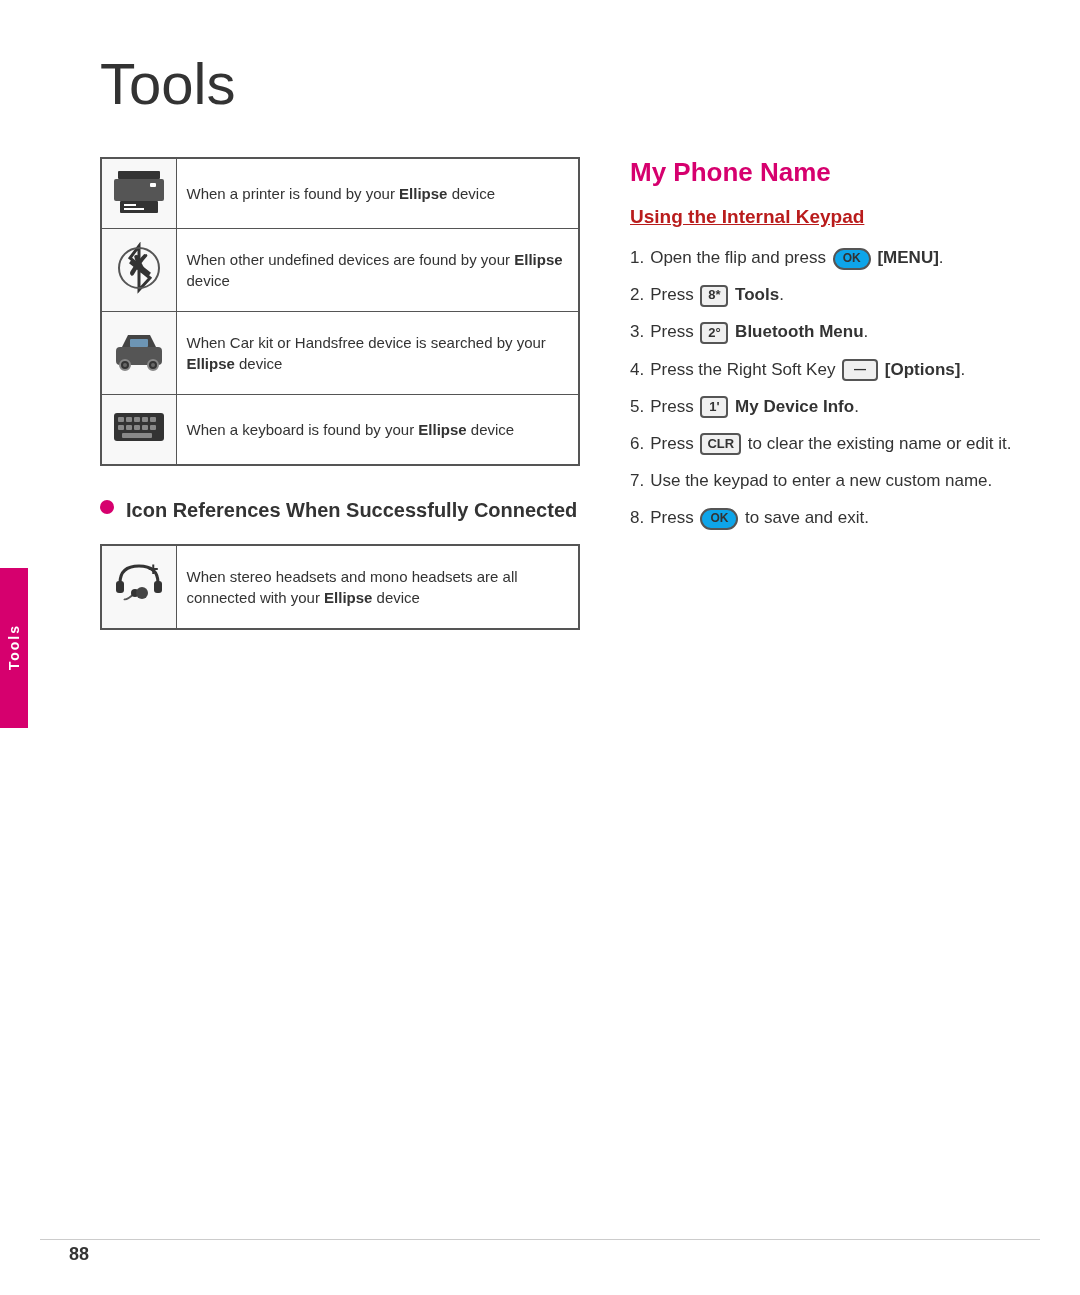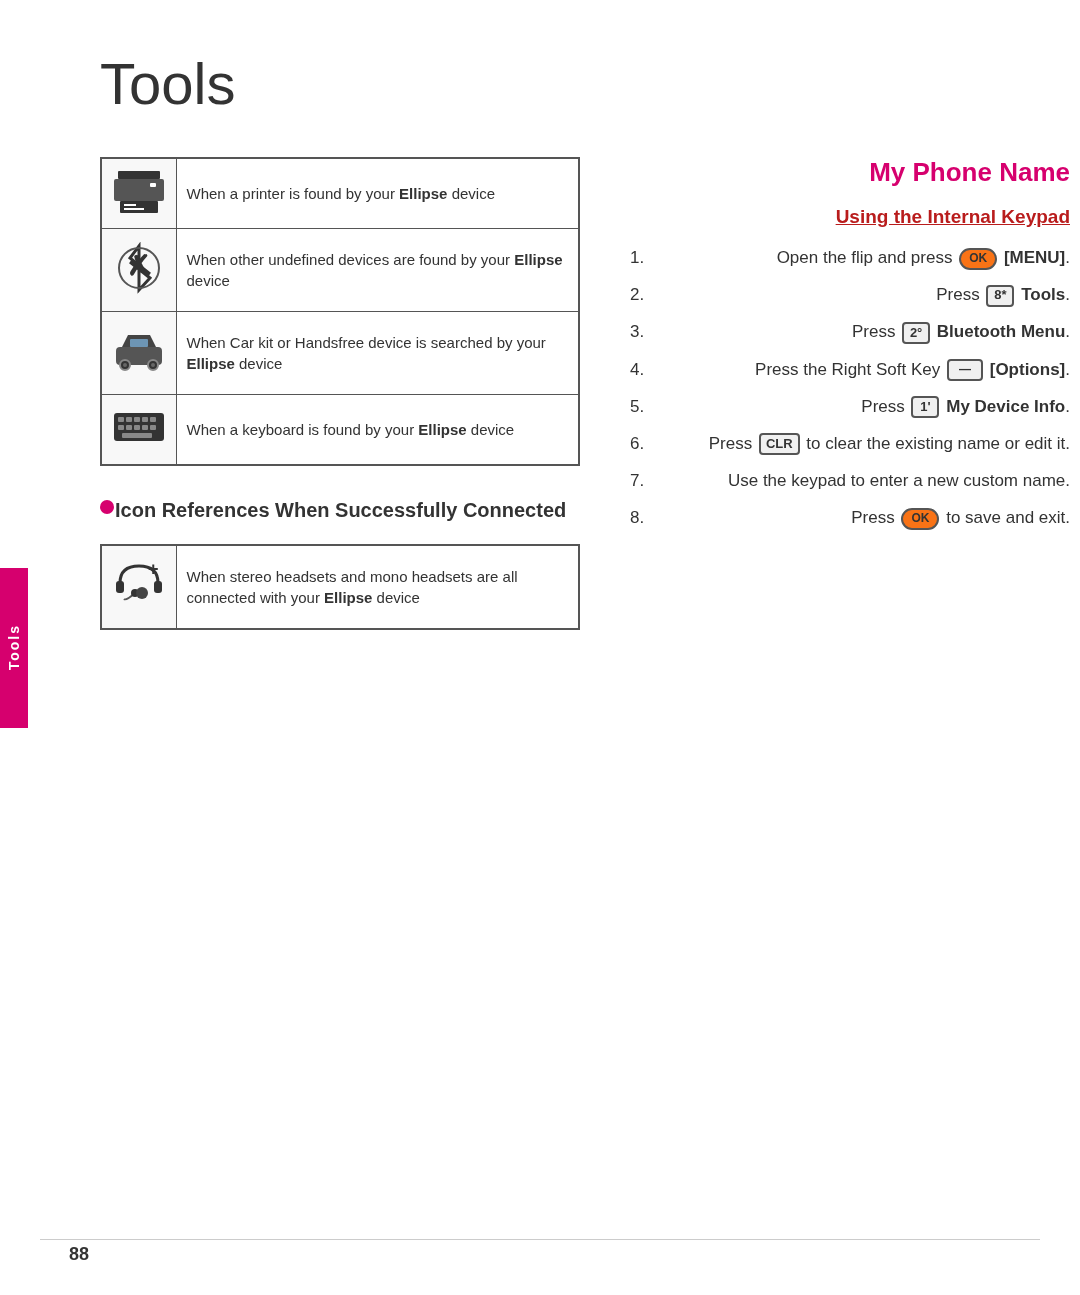--- a/index.html
+++ b/index.html
@@ -61,21 +61,20 @@
       flex: 1;
     }
 
     .left-col {
       width: 480px;
       flex-shrink: 0;
     }
 
     .right-col {
       flex: 1;
-      text-align: right;
     }
 
     
     .icon-table {
       border: 2px solid #555555;
       width: 100%;
       border-collapse: collapse;
       margin-bottom: 30px;
     }
 
@@ -92,21 +91,21 @@
       width: 75px;
       text-align: center;
       padding: 6px;
       background: #f8f8f8;
     }
 
     
     .bullet-section {
       display: flex;
       align-items: flex-start;
-      gap: 1px;
+      gap: 12px;
       margin-bottom: 20px;
       margin-top: 10px;
     }
 
     .bullet-dot {
       width: 14px;
       height: 14px;
       background: #d6006e;
       border-radius: 50%;
       flex-shrink: 0;
@@ -193,21 +192,21 @@
 
     .key-btn-round {
       display: inline-flex;
       align-items: center;
       justify-content: center;
       border: 2px solid #555555;
       border-radius: 12px;
       padding: 1px 8px;
       font-size: 12px;
       font-weight: bold;
-      background: #f97316;
+      background: #0ea5e9;
       height: 22px;
       vertical-align: middle;
       margin: 0 2px;
     }
 
     .key-btn-wide {
       display: inline-flex;
       align-items: center;
       justify-content: center;
       border: 2px solid #555555;

